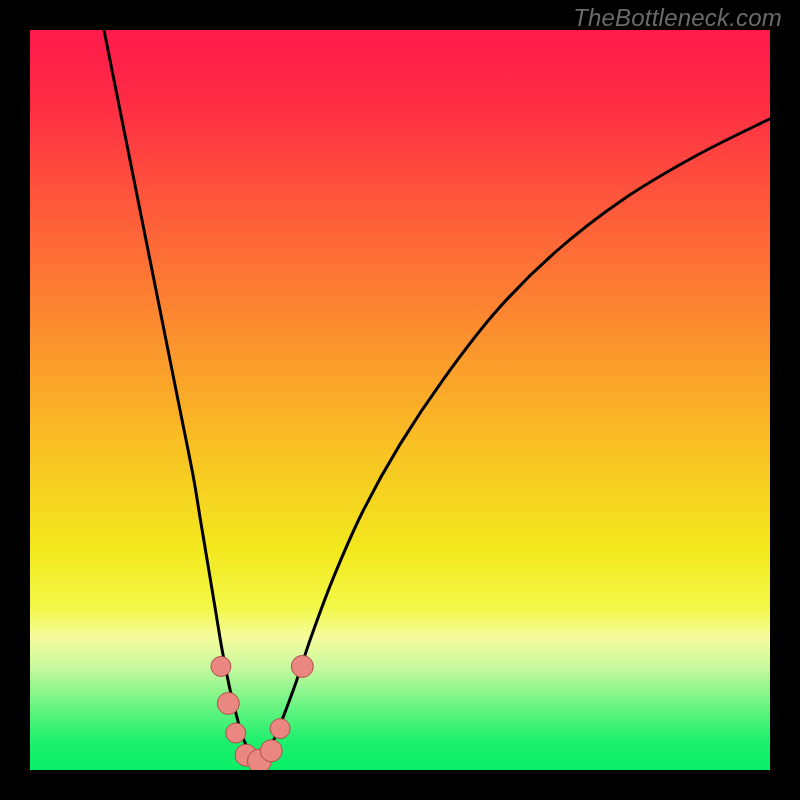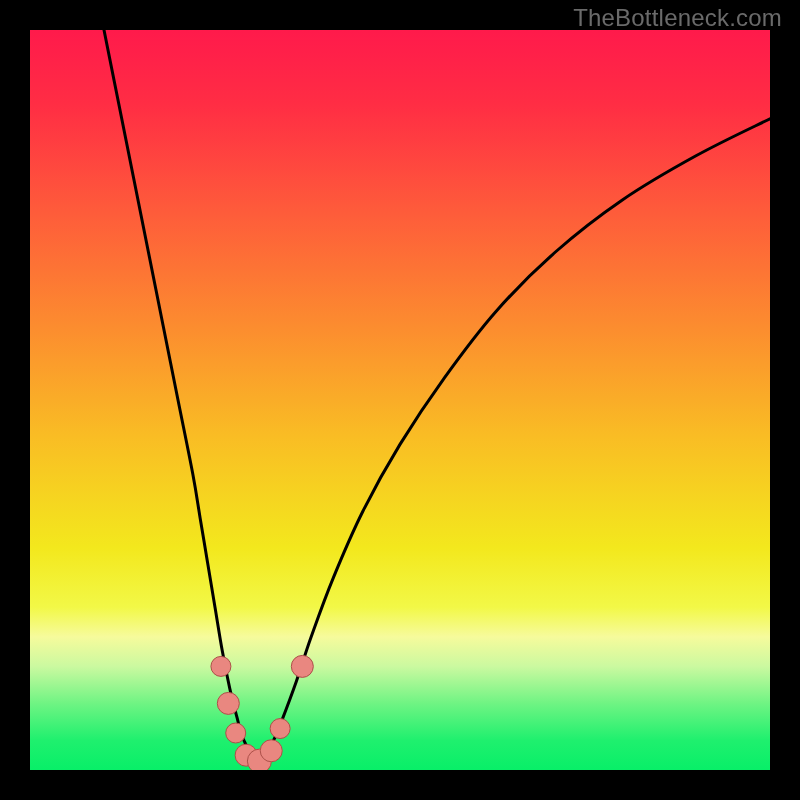--- a/index.html
+++ b/index.html
@@ -8,20 +8,21 @@
     width: 800px;
     height: 800px;
     background: #000;
     overflow: hidden;
   }
   .outer {
     position: relative;
     width: 800px;
     height: 800px;
     background: #000;
+    font-style: italic;
   }
   .plot {
     position: absolute;
     left: 30px;
     top: 30px;
     width: 740px;
     height: 740px;
     overflow: hidden;
   }
   .watermark {

